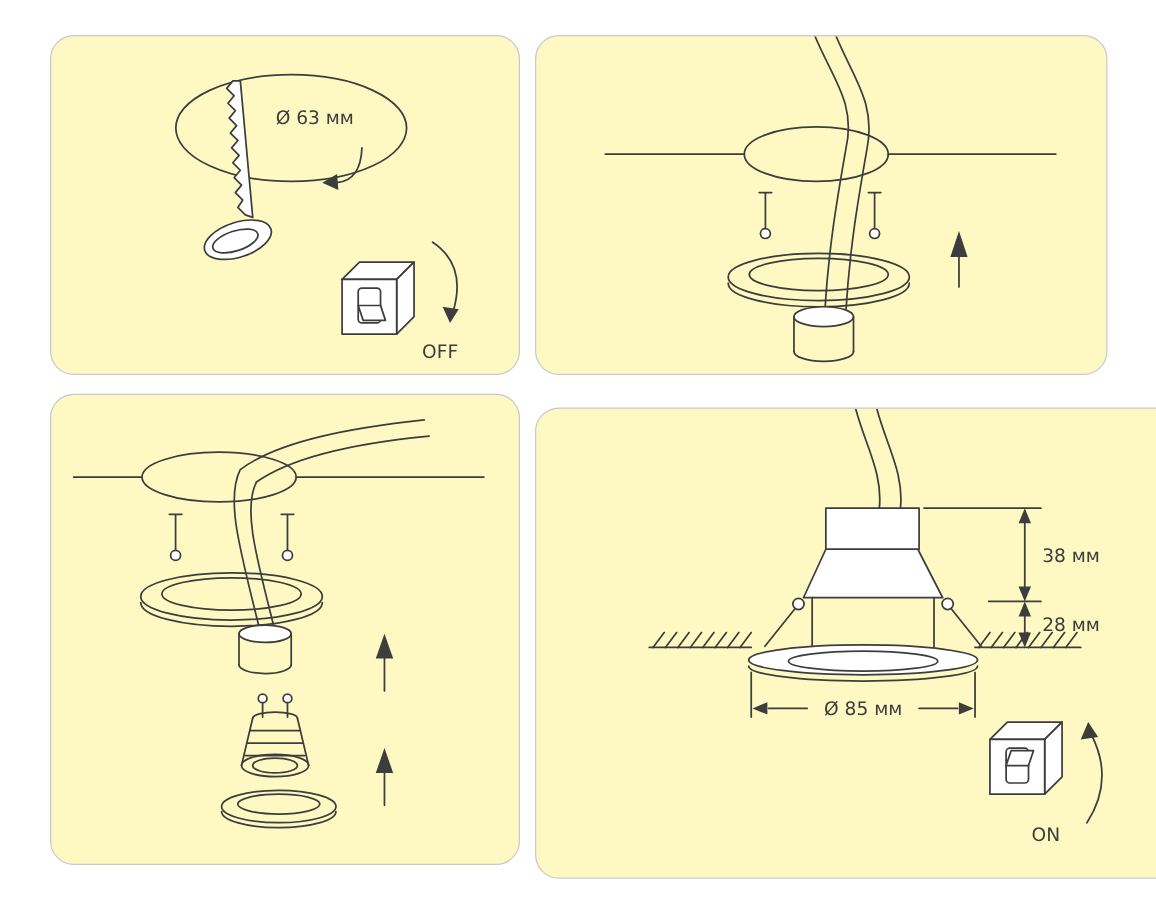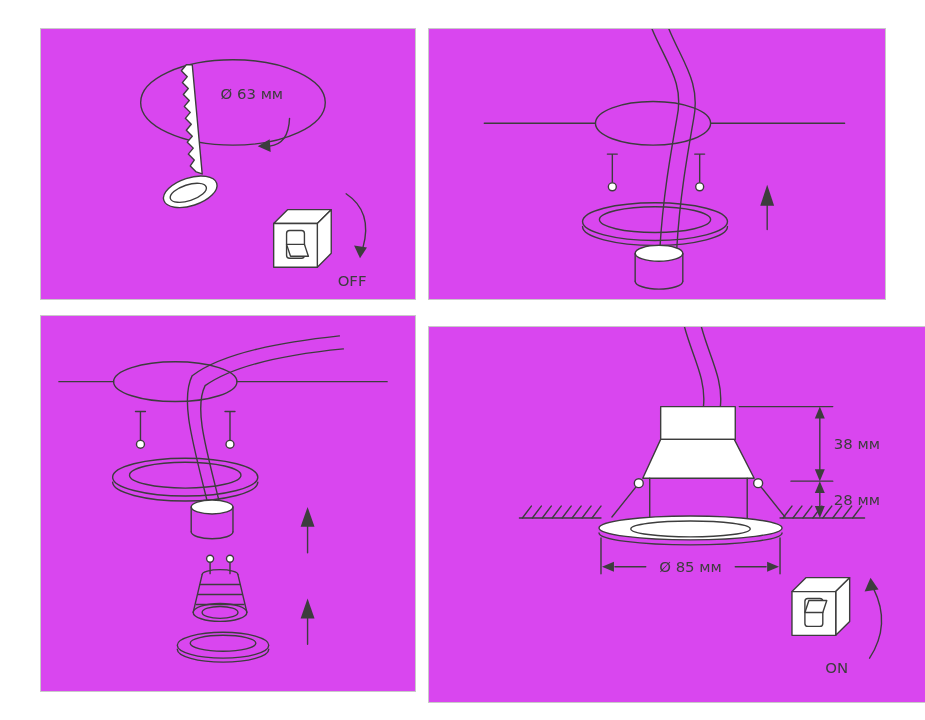--- a/index.html
+++ b/index.html
@@ -1,18 +1,18 @@
 <!DOCTYPE html>
 <html><head>
 <meta charset="utf-8">
 <style>
   * { margin:0; padding:0; box-sizing:border-box; }
   html,body { width:925px; height:720px; background:#ffffff; font-family:"DejaVu Sans",sans-serif; }
   .page { position:relative; width:925px; height:720px; background:#ffffff; }
-  .panel { position:absolute; background:#d946ef; border:1px solid #c9c9c9; border-radius:0; overflow:hidden; }
+  .panel { position:absolute; background:#fef9c3; border:1px solid #c9c9c9; border-radius:19px; overflow:hidden; }
   .panel svg { display:block; width:100%; height:100%; }
   .p1 { left:40px;  top:28px;  width:376px; height:272px; }
   .p2 { left:428px; top:28px;  width:458px; height:272px; }
   .p3 { left:40px;  top:315px; width:376px; height:377px; }
   .p4 { left:428px; top:326px; width:529px; height:377px; }
   .ln  { fill:none;    stroke:#3d3d3d; stroke-width:1.4; stroke-linecap:round; stroke-linejoin:round; }
   .lnw { fill:#ffffff; stroke:#3d3d3d; stroke-width:1.4; stroke-linejoin:round; }
   .ar  { fill:#3d3d3d; stroke:none; }
   .lbl { font-family:"DejaVu Sans",sans-serif; font-size:15px; font-weight:500; fill:#3d3d3d; }
 </style>

